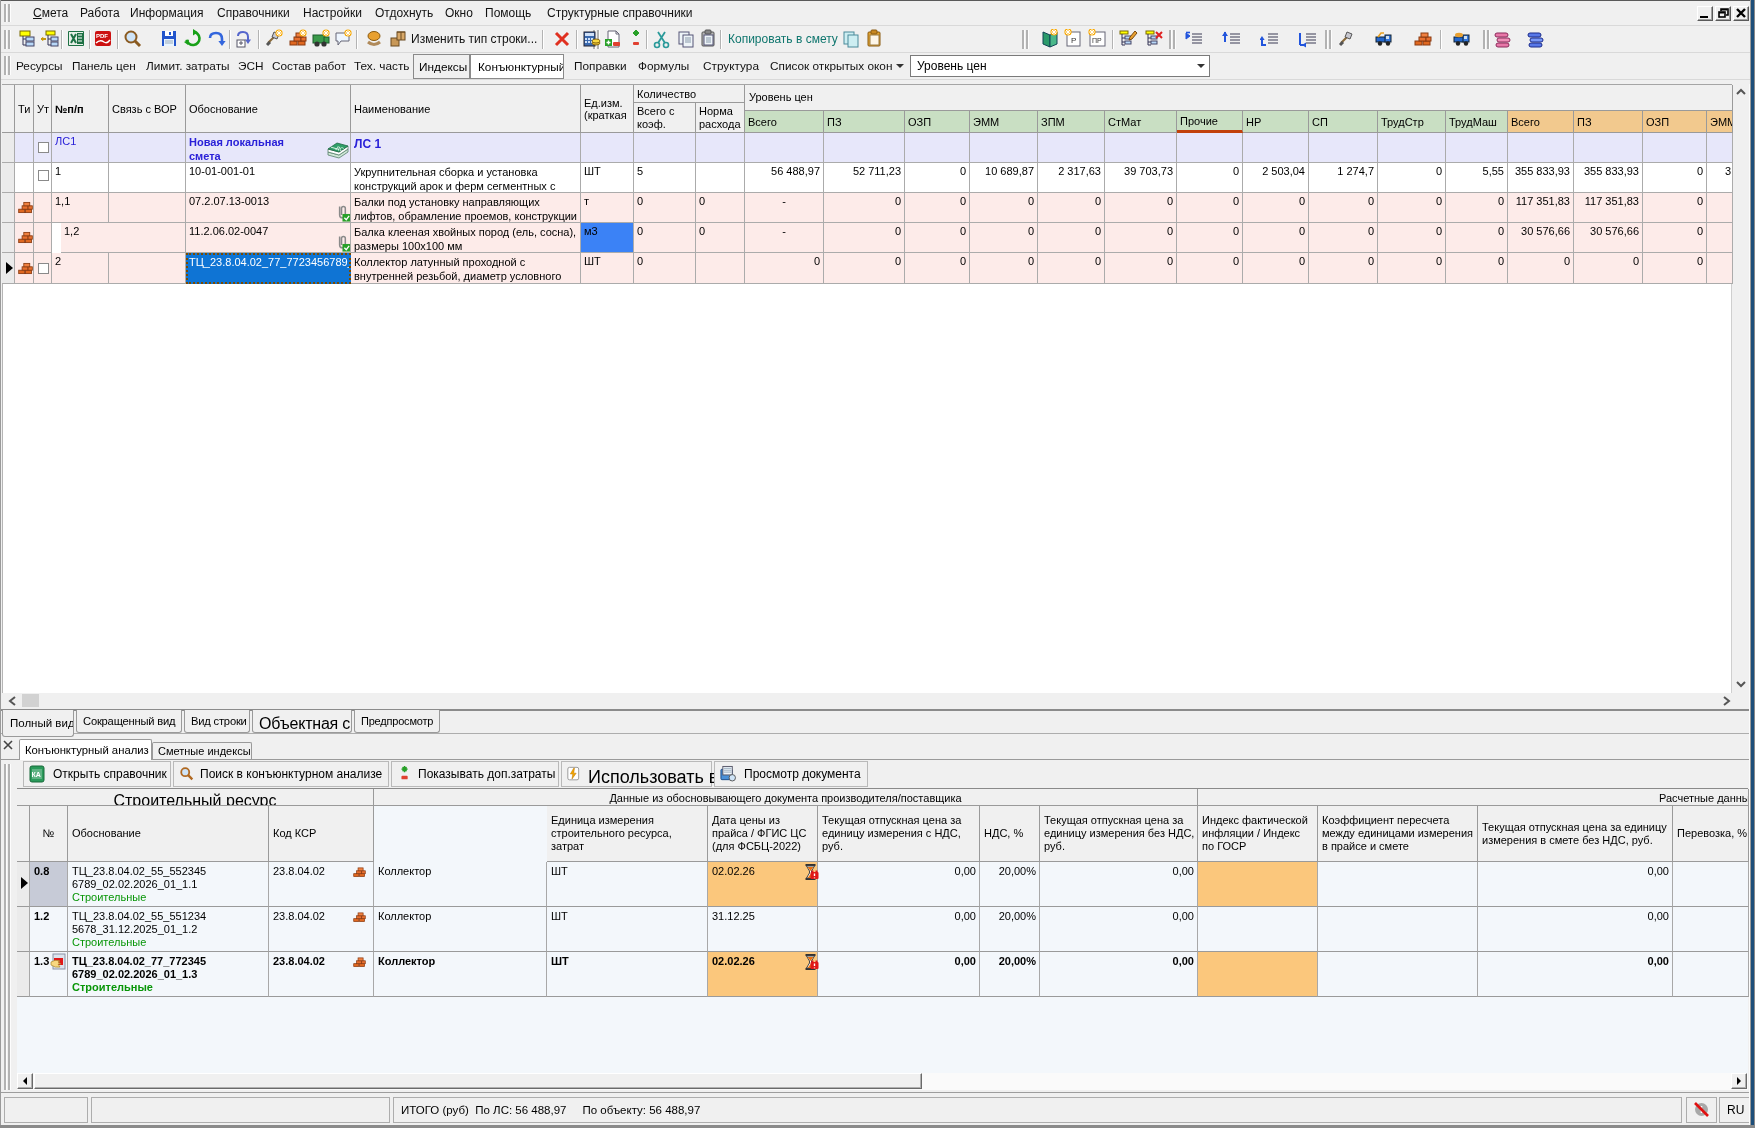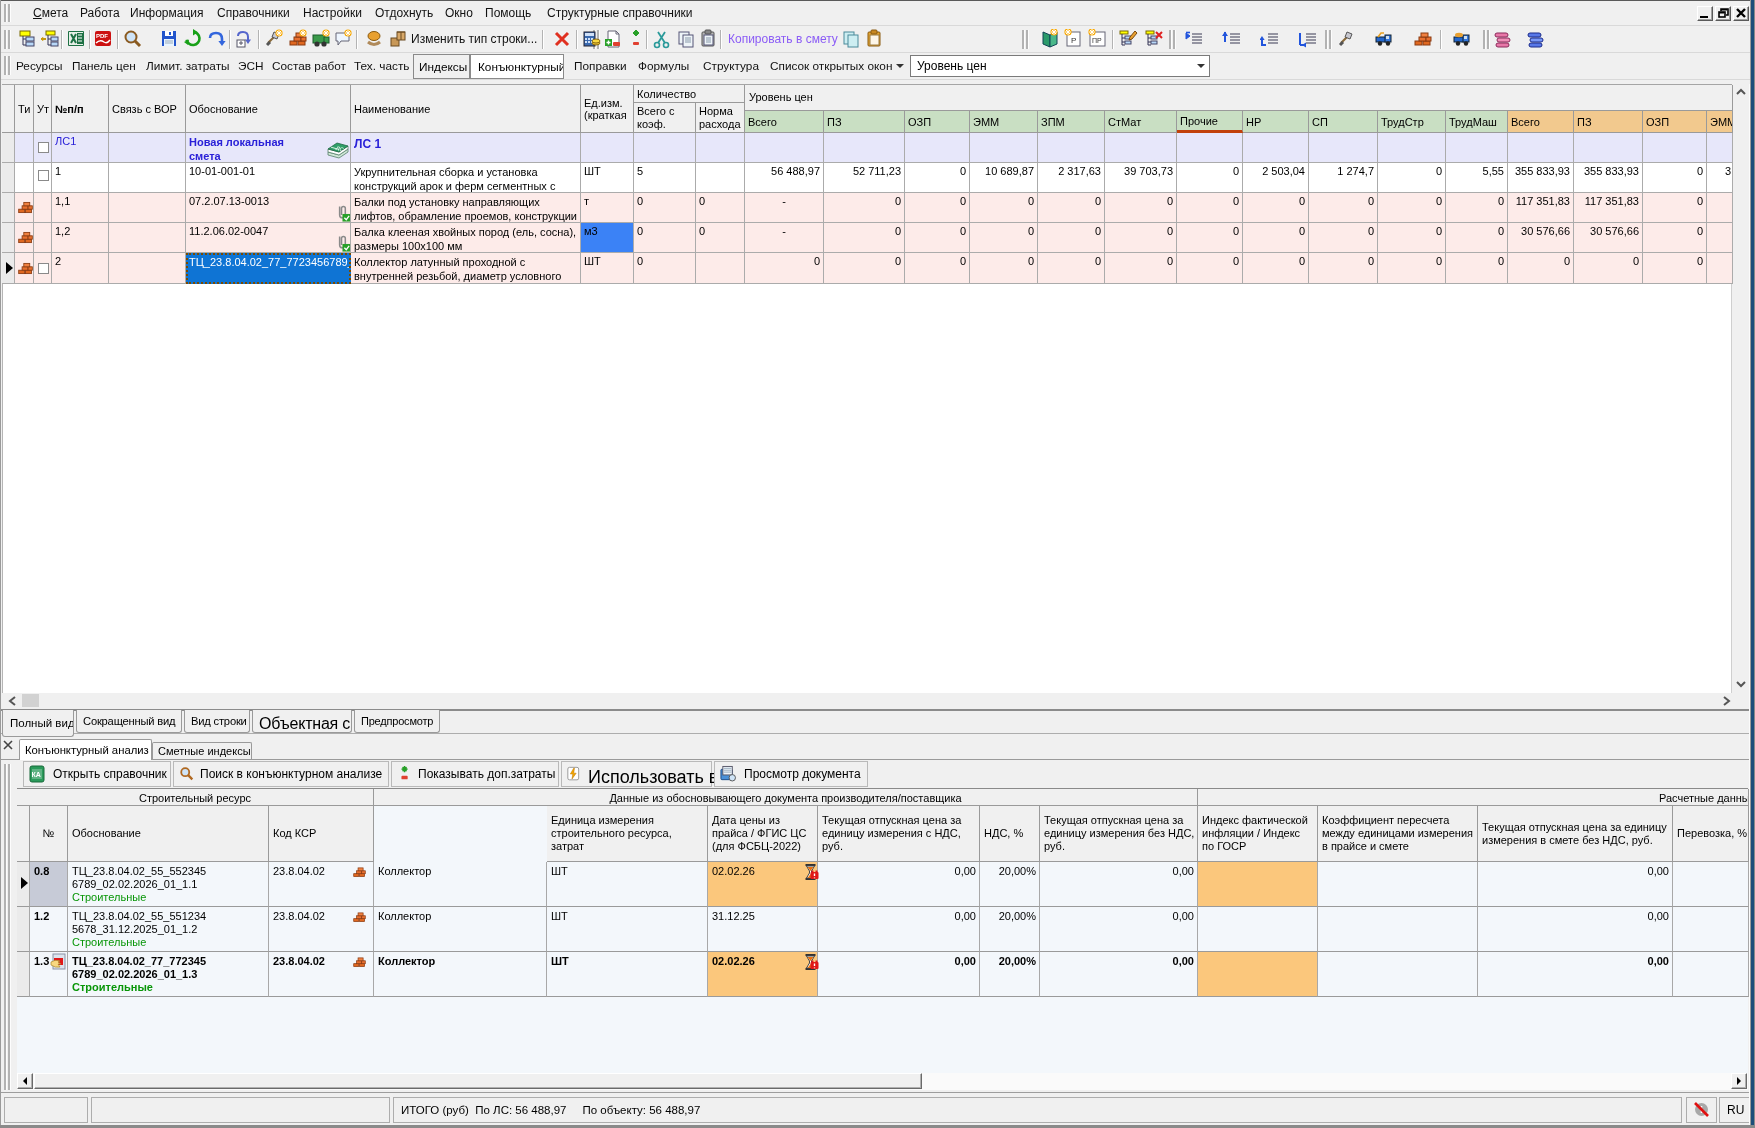--- a/index.html
+++ b/index.html
@@ -196,21 +196,21 @@
       <rect x="7" y="6" width="10" height="12" fill="#eef4f8" stroke="#557"></rect>
       <path d="M9 9h6M9 11h6M9 13h6" stroke="#89a"></path>
     </svg>
 <svg class="abs" style="left:698px;top:29px" width="20" height="20" viewBox="0 0 20 20">
       <rect x="4" y="3" width="12" height="14" rx="1" fill="#b8b8b8" stroke="#555"></rect>
       <rect x="7" y="1" width="6" height="4" rx="1" fill="#888" stroke="#555"></rect>
       <rect x="6" y="6" width="9" height="10" fill="#eef4f8" stroke="#557"></rect>
       <path d="M8 9h5M8 11h5M8 13h5" stroke="#89a"></path>
     </svg>
 <div class="sep" style="left:720px;top:30px;height:19px"></div>
-<div class="tbtxt" style="left:728px;color:#8b5cf6">Копировать в смету</div>
+<div class="tbtxt" style="left:728px;color:#0f766e">Копировать в смету</div>
 <svg class="abs" style="left:841px;top:29px" width="20" height="20" viewBox="0 0 20 20">
       <rect x="3" y="3" width="10" height="12" fill="#cdeef2" stroke="#4a8a9a"></rect>
       <rect x="7" y="6" width="10" height="12" fill="#cdeef2" stroke="#4a8a9a"></rect>
     </svg>
 <svg class="abs" style="left:864px;top:29px" width="20" height="20" viewBox="0 0 20 20">
       <rect x="4" y="3" width="12" height="14" rx="1" fill="#e8a830" stroke="#8a5a10"></rect>
       <rect x="7" y="1" width="6" height="4" rx="1" fill="#c88820" stroke="#8a5a10"></rect>
       <rect x="6" y="6" width="9" height="10" fill="#fdf6e8" stroke="#9a7a40"></rect>
     </svg>
 <svg class="abs" style="left:1040px;top:29px" width="20" height="20" viewBox="0 0 20 20">
@@ -449,21 +449,21 @@
 <div class="cell" style="left:1309px;top:193px;width:69px;height:30px;background:#fdebe9;border-right:1px solid #ababab;border-bottom:1px solid #ababab;text-align:right;padding:2px 3px 0 0;">0</div>
 <div class="cell" style="left:1378px;top:193px;width:68px;height:30px;background:#fdebe9;border-right:1px solid #ababab;border-bottom:1px solid #ababab;text-align:right;padding:2px 3px 0 0;">0</div>
 <div class="cell" style="left:1446px;top:193px;width:62px;height:30px;background:#fdebe9;border-right:1px solid #ababab;border-bottom:1px solid #ababab;text-align:right;padding:2px 3px 0 0;">0</div>
 <div class="cell" style="left:1508px;top:193px;width:66px;height:30px;background:#fdebe9;border-right:1px solid #ababab;border-bottom:1px solid #ababab;text-align:right;padding:2px 3px 0 0;">117 351,83</div>
 <div class="cell" style="left:1574px;top:193px;width:69px;height:30px;background:#fdebe9;border-right:1px solid #ababab;border-bottom:1px solid #ababab;text-align:right;padding:2px 3px 0 0;">117 351,83</div>
 <div class="cell" style="left:1643px;top:193px;width:64px;height:30px;background:#fdebe9;border-right:1px solid #ababab;border-bottom:1px solid #ababab;text-align:right;padding:2px 3px 0 0;">0</div>
 <div class="cell" style="left:1707px;top:193px;width:26px;height:30px;background:#fdebe9;border-right:1px solid #ababab;border-bottom:1px solid #ababab;"></div>
 <div class="cell" style="left:2px;top:223px;width:13px;height:30px;background:#ebebeb;border-right:1px solid #ababab;border-bottom:1px solid #ababab;"></div>
 <div class="cell" style="left:15px;top:223px;width:19px;height:30px;background:#fdebe9;border-right:1px solid #ababab;border-bottom:1px solid #ababab;"></div>
 <div class="cell" style="left:34px;top:223px;width:18px;height:30px;background:#fdebe9;border-right:1px solid #ababab;border-bottom:1px solid #ababab;"></div>
-<div class="cell" style="left:52px;top:223px;width:57px;height:30px;background:#fdebe9;border-right:1px solid #ababab;border-bottom:1px solid #ababab;padding:2px 0 0 3px;">1,2</div>
+<div class="cell" style="left:61px;top:223px;width:57px;height:30px;background:#fdebe9;border-right:1px solid #ababab;border-bottom:1px solid #ababab;padding:2px 0 0 3px;">1,2</div>
 <div class="cell" style="left:109px;top:223px;width:77px;height:30px;background:#fdebe9;border-right:1px solid #ababab;border-bottom:1px solid #ababab;"></div>
 <div class="cell" style="left:186px;top:223px;width:165px;height:30px;background:#fdebe9;border-right:1px solid #ababab;border-bottom:1px solid #ababab;padding:2px 0 0 3px;">11.2.06.02-0047</div>
 <div class="cell" style="left:351px;top:223px;width:230px;height:30px;background:#fdebe9;border-right:1px solid #ababab;border-bottom:1px solid #ababab;padding:2px 0 0 3px;line-height:14px">Балка клееная хвойных пород (ель, сосна),<br>размеры 100x100 мм</div>
 <div class="cell" style="left:581px;top:223px;width:53px;height:30px;background:#3b82f6;border-right:1px solid #ababab;border-bottom:1px solid #ababab;padding:2px 0 0 3px;">м3</div>
 <div class="cell" style="left:634px;top:223px;width:62px;height:30px;background:#fdebe9;border-right:1px solid #ababab;border-bottom:1px solid #ababab;padding:2px 0 0 3px;">0</div>
 <div class="cell" style="left:696px;top:223px;width:49px;height:30px;background:#fdebe9;border-right:1px solid #ababab;border-bottom:1px solid #ababab;padding:2px 0 0 3px;">0</div>
 <div class="cell" style="left:745px;top:223px;width:79px;height:30px;background:#fdebe9;border-right:1px solid #ababab;border-bottom:1px solid #ababab;text-align:center;padding-top:2px;">-</div>
 <div class="cell" style="left:824px;top:223px;width:81px;height:30px;background:#fdebe9;border-right:1px solid #ababab;border-bottom:1px solid #ababab;text-align:right;padding:2px 3px 0 0;">0</div>
 <div class="cell" style="left:905px;top:223px;width:65px;height:30px;background:#fdebe9;border-right:1px solid #ababab;border-bottom:1px solid #ababab;text-align:right;padding:2px 3px 0 0;">0</div>
 <div class="cell" style="left:970px;top:223px;width:68px;height:30px;background:#fdebe9;border-right:1px solid #ababab;border-bottom:1px solid #ababab;text-align:right;padding:2px 3px 0 0;">0</div>
@@ -599,21 +599,21 @@
 <div class="abs" style="left:714px;top:761px;width:154px;height:26px;background:#f0f0f0;border:1px solid #b9b9b9;font-size:12px;color:#000;"></div>
 <svg class="abs" style="left:720px;top:765px" width="17" height="18" viewBox="0 0 18 18">
       <rect x="1" y="4" width="12" height="11" rx="1" fill="#4a90d8" stroke="#1a4a88"></rect>
       <rect x="3" y="1" width="10" height="9" fill="#eef4fb" stroke="#556"></rect>
       <path d="M4 3 h8 M4 5 h8 M4 7 h8" stroke="#9ab"></path>
       <circle cx="13" cy="13" r="3.4" fill="#cfe4f7" stroke="#555"></circle>
     </svg>
 <div class="abs" style="left:744px;top:767px;font-size:12px;white-space:nowrap">Просмотр документа</div>
 <div class="abs" style="left:17px;top:789px;width:1731px;height:284px;background:#f3f7fb"></div>
 <div class="hline" style="left:17px;top:788px;width:1731px;background:#8a8a8a"></div>
-<div class="cell" style="left:17px;top:789px;width:357px;height:17px;background:#f0f0f0;border-right:1px solid #9a9a9a;border-bottom:1px solid #9a9a9a;font-size:11px;text-align:center;padding-top:3px">Строительный ресурс</div>
+<div class="cell" style="left:17px;top:789px;width:357px;height:17px;background:#f0f0f0;border-right:1px solid #9a9a9a;border-bottom:1px solid #9a9a9a;font-size:16px;text-align:center;padding-top:3px">Строительный ресурс</div>
 <div class="cell" style="left:374px;top:789px;width:824px;height:17px;background:#f0f0f0;border-right:1px solid #9a9a9a;border-bottom:1px solid #9a9a9a;font-size:11px;text-align:center;padding-top:3px">Данные из обосновывающего документа производителя/поставщика</div>
 <div class="cell" style="left:1198px;top:789px;width:551px;height:17px;background:#f0f0f0;border-right:1px solid #9a9a9a;border-bottom:1px solid #9a9a9a;font-size:11px;"></div>
 <div class="cell" style="left:1659px;top:792px;font-size:11px;width:89px;white-space:nowrap">Расчетные данные</div>
 <div class="cell" style="left:17px;top:806px;width:13px;height:56px;background:#f0f0f0;border-right:1px solid #9a9a9a;border-bottom:1px solid #9a9a9a;font-size:11px;display:flex;align-items:center;padding-left:4px;line-height:13px;"></div>
 <div class="cell" style="left:30px;top:806px;width:38px;height:56px;background:#f0f0f0;border-right:1px solid #9a9a9a;border-bottom:1px solid #9a9a9a;font-size:11px;display:flex;align-items:center;padding-left:4px;line-height:13px;justify-content:center;padding-left:0;">№</div>
 <div class="cell" style="left:68px;top:806px;width:201px;height:56px;background:#f0f0f0;border-right:1px solid #9a9a9a;border-bottom:1px solid #9a9a9a;font-size:11px;display:flex;align-items:center;padding-left:4px;line-height:13px;">Обоснование</div>
 <div class="cell" style="left:269px;top:806px;width:105px;height:56px;background:#f0f0f0;border-right:1px solid #9a9a9a;border-bottom:1px solid #9a9a9a;font-size:11px;display:flex;align-items:center;padding-left:4px;line-height:13px;">Код КСР</div>
 <div class="cell" style="left:547px;top:806px;width:161px;height:56px;background:#f0f0f0;border-right:1px solid #9a9a9a;border-bottom:1px solid #9a9a9a;font-size:11px;display:flex;align-items:center;padding-left:4px;line-height:13px;">Единица измерения<br>строительного ресурса,<br>затрат</div>
 <div class="cell" style="left:708px;top:806px;width:110px;height:56px;background:#f0f0f0;border-right:1px solid #9a9a9a;border-bottom:1px solid #9a9a9a;font-size:11px;display:flex;align-items:center;padding-left:4px;line-height:13px;">Дата цены из<br>прайса / ФГИС ЦС<br>(для ФСБЦ-2022)</div>
 <div class="cell" style="left:818px;top:806px;width:162px;height:56px;background:#f0f0f0;border-right:1px solid #9a9a9a;border-bottom:1px solid #9a9a9a;font-size:11px;display:flex;align-items:center;padding-left:4px;line-height:13px;">Текущая отпускная цена за<br>единицу измерения с НДС,<br>руб.</div>

